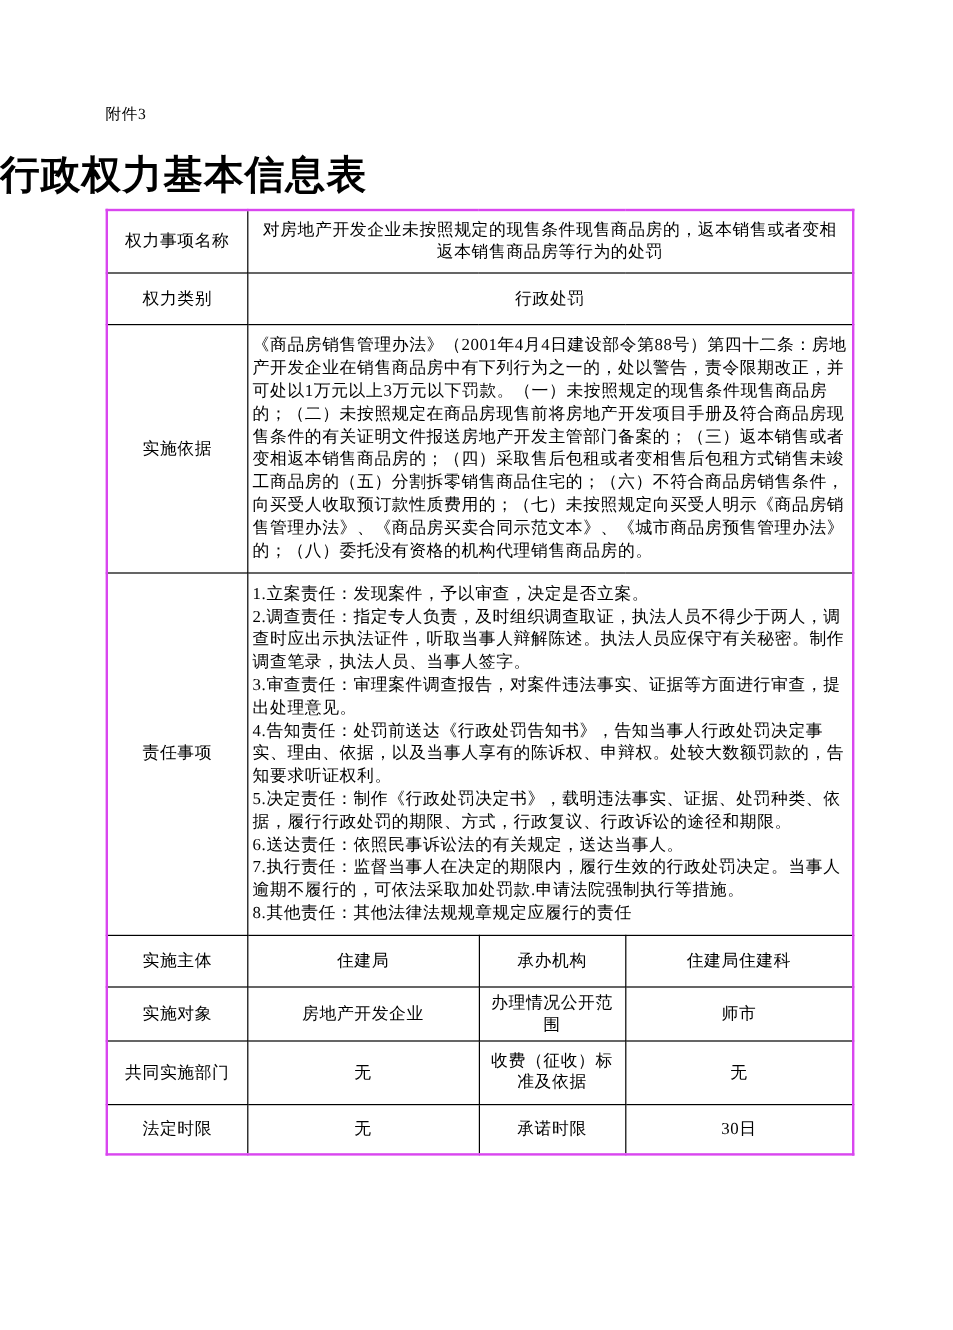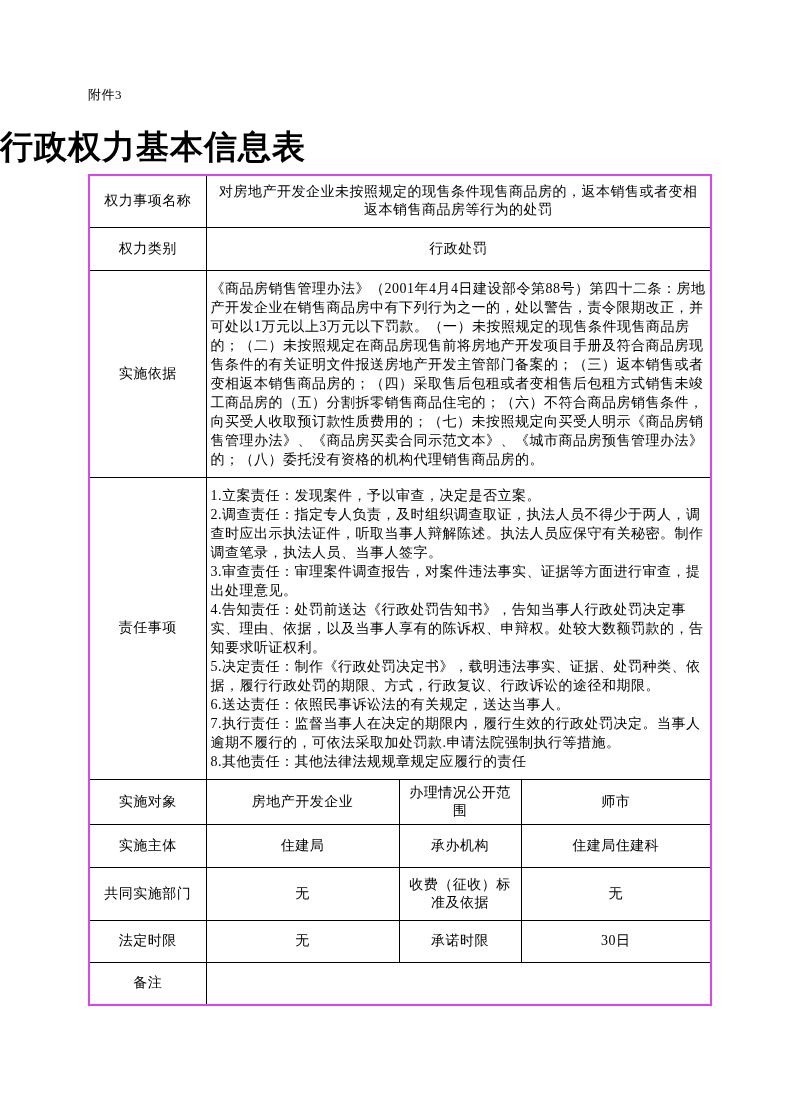--- a/index.html
+++ b/index.html
@@ -92,42 +92,38 @@
         <span class="duty-line">1.立案责任：发现案件，予以审查，决定是否立案。</span>
         <span class="duty-line">2.调查责任：指定专人负责，及时组织调查取证，执法人员不得少于两人，调查时应出示执法证件，听取当事人辩解陈述。执法人员应保守有关秘密。制作调查笔录，执法人员、当事人签字。</span>
         <span class="duty-line">3.审查责任：审理案件调查报告，对案件违法事实、证据等方面进行审查，提出处理意见。</span>
         <span class="duty-line">4.告知责任：处罚前送达《行政处罚告知书》，告知当事人行政处罚决定事实、理由、依据，以及当事人享有的陈诉权、申辩权。处较大数额罚款的，告知要求听证权利。</span>
         <span class="duty-line">5.决定责任：制作《行政处罚决定书》，载明违法事实、证据、处罚种类、依据，履行行政处罚的期限、方式，行政复议、行政诉讼的途径和期限。</span>
         <span class="duty-line">6.送达责任：依照民事诉讼法的有关规定，送达当事人。</span>
         <span class="duty-line">7.执行责任：监督当事人在决定的期限内，履行生效的行政处罚决定。当事人逾期不履行的，可依法采取加处罚款.申请法院强制执行等措施。</span>
         <span class="duty-line">8.其他责任：其他法律法规规章规定应履行的责任</span>
       </td>
     </tr>
+    <tr style="height:43px">
+      <td class="lbl">实施主体</td>
+      <td class="val-center">住建局</td>
+      <td class="lbl">承办机构</td>
+      <td class="val-center">住建局住建科</td>
+    </tr>
     <tr style="height:40px">
       <td class="lbl">实施对象</td>
       <td class="val-center">房地产开发企业</td>
       <td class="lbl">办理情况公开范围</td>
       <td class="val-center">师市</td>
-    </tr>
-    <tr style="height:43px">
-      <td class="lbl">实施主体</td>
-      <td class="val-center">住建局</td>
-      <td class="lbl">承办机构</td>
-      <td class="val-center">住建局住建科</td>
     </tr>
     <tr style="height:42px">
       <td class="lbl">共同实施部门</td>
       <td class="val-center">无</td>
       <td class="lbl" style="line-height:18px; padding:8px 4px;">收费（征收）标准及依据</td>
       <td class="val-center">无</td>
     </tr>
     <tr style="height:42px">
       <td class="lbl">法定时限</td>
       <td class="val-center">无</td>
       <td class="lbl">承诺时限</td>
       <td class="val-center">30日</td>
     </tr>
-    <tr style="height:43px">
-      <td class="lbl">备注</td>
-      <td class="val-left" colspan="3"></td>
-    </tr>
   </tbody>
 </table>
 
 </body></html>

